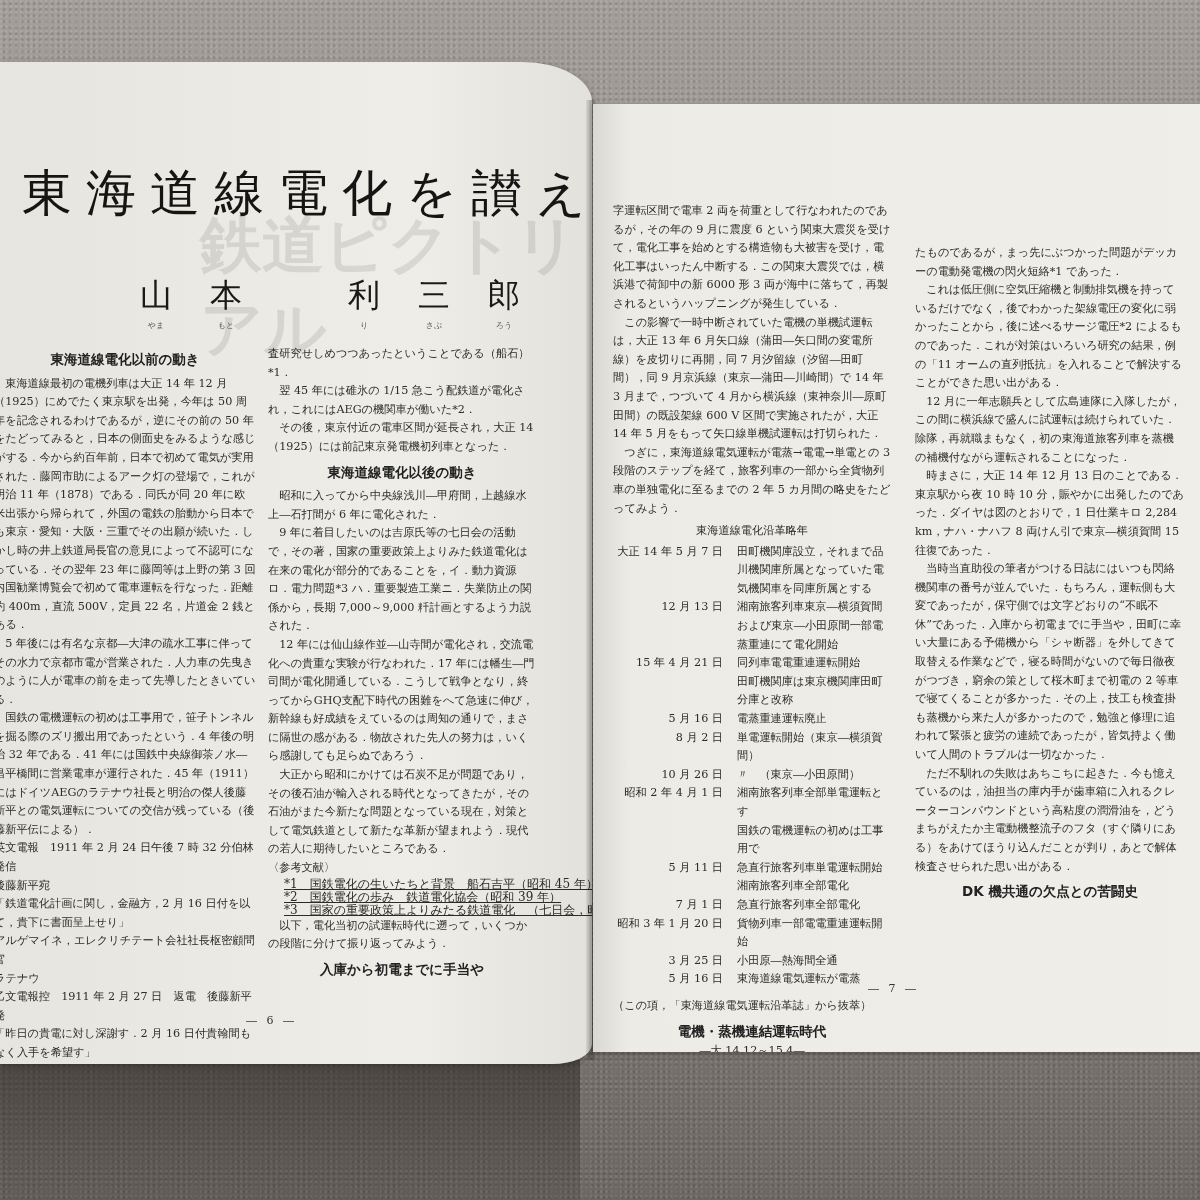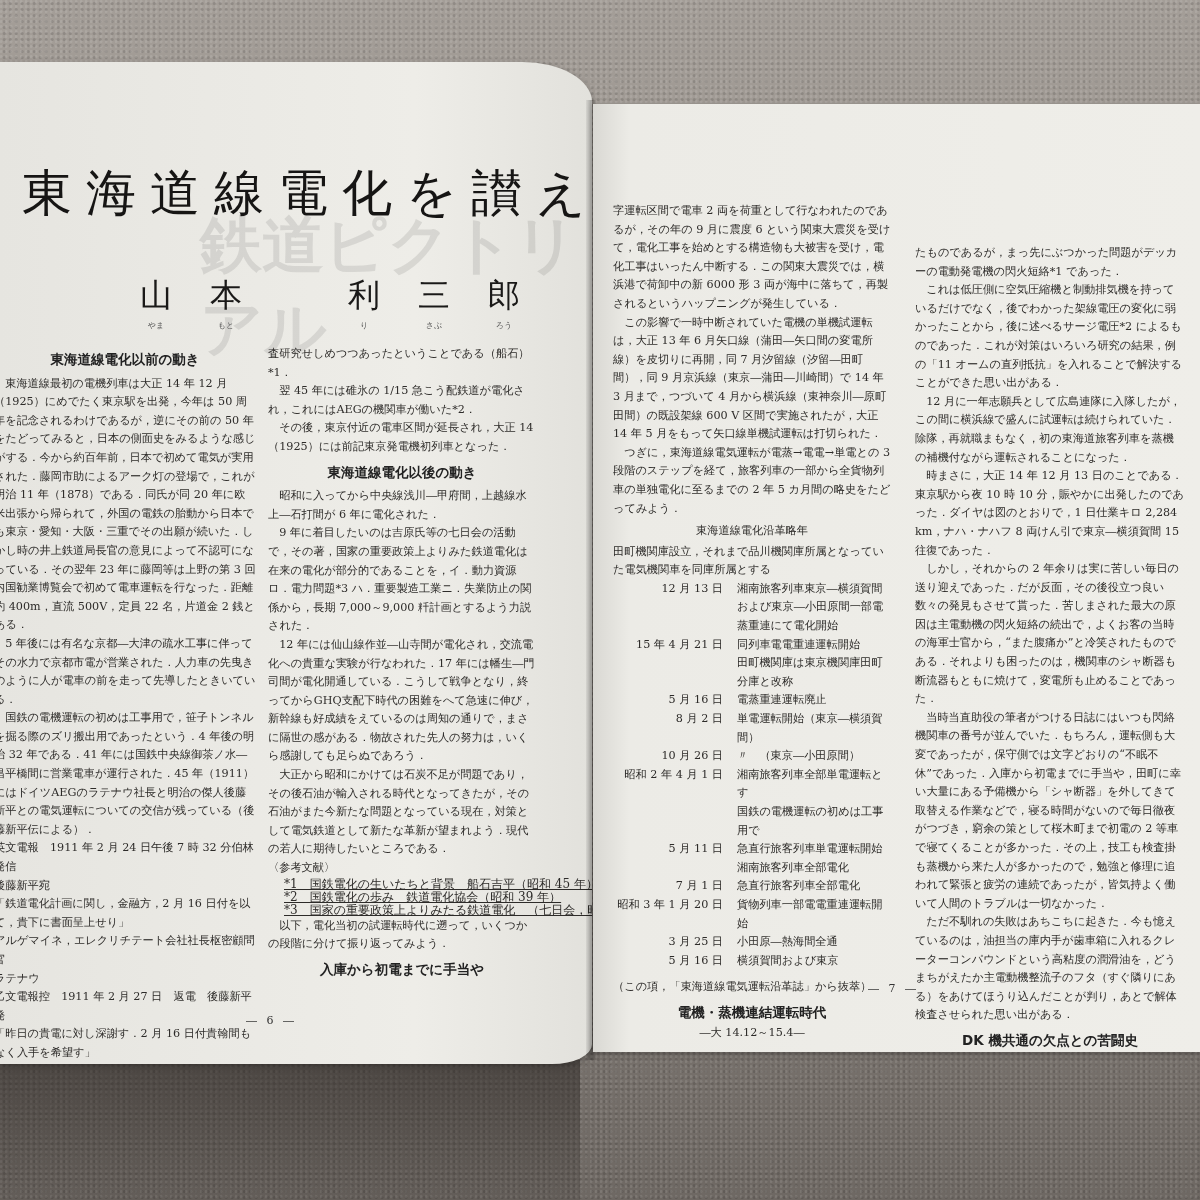--- a/index.html
+++ b/index.html
@@ -144,20 +144,21 @@
 
 <div class="page page-right">
 
   <div class="col" style="left:20px;top:98px;width:278px;">
     <p class="noind">字運転区間で電車 2 両を荷重として行なわれたのであるが，その年の 9 月に震度 6 という関東大震災を受けて，電化工事を始めとする構造物も大被害を受け，電化工事はいったん中断する．この関東大震災では，横浜港で荷卸中の新 6000 形 3 両が海中に落ちて，再製されるというハップニングが発生している．</p>
     <p>この影響で一時中断されていた電機の単機試運転は，大正 13 年 6 月矢口線（蒲田―矢口間の変電所線）を皮切りに再開，同 7 月汐留線（汐留―田町間），同 9 月京浜線（東京―蒲田―川崎間）で 14 年 3 月まで，つづいて 4 月から横浜線（東神奈川―原町田間）の既設架線 600 V 区間で実施されたが，大正 14 年 5 月をもって矢口線単機試運転は打切られた．</p>
     <p>つぎに，東海道線電気運転が電蒸→電電→単電との 3 段階のステップを経て，旅客列車の一部から全貨物列車の単独電化に至るまでの 2 年 5 カ月間の略史をたどってみよう．</p>
     <div class="chron-title">東海道線電化沿革略年</div>
     <div>
       <div class="chron-row">
+          <span class="d">大正 14 年 5 月 7 日</span>
           <span class="e">田町機関庫設立，それまで品川機関庫所属となっていた電気機関車を同庫所属とする</span>
         </div>
       <div class="chron-row">
           <span class="d">12 月 13 日</span>
           <span class="e">湘南旅客列車東京―横須賀間および東京―小田原間一部電蒸重連にて電化開始</span>
         </div>
       <div class="chron-row">
           <span class="d">15 年 4 月 21 日</span>
           <span class="e">同列車電電重連運転開始</span>
         </div>
@@ -200,35 +201,34 @@
       <div class="chron-row">
           <span class="d">昭和 3 年 1 月 20 日</span>
           <span class="e">貨物列車一部電電重連運転開始</span>
         </div>
       <div class="chron-row">
           <span class="d">3 月 25 日</span>
           <span class="e">小田原―熱海間全通</span>
         </div>
       <div class="chron-row">
           <span class="d">5 月 16 日</span>
-          <span class="e">横須賀間および東京</span>
+          <span class="e">東海道線電気運転が電蒸</span>
         </div>
     </div>
     <div class="indent-note">（この項，「東海道線電気運転沿革誌」から抜萃）</div>
     <h3>電機・蒸機連結運転時代</h3>
     <div class="sub">―大 14.12～15.4―</div>
 
   </div>
 
   <div class="col" style="left:322px;top:140px;width:270px;">
     <p class="noind">たものであるが，まっ先にぶつかった問題がデッカーの電動発電機の閃火短絡*1 であった．</p>
     <p>これは低圧側に空気圧縮機と制動排気機を持っているだけでなく，後でわかった架線電圧の変化に弱かったことから，後に述べるサージ電圧*2 によるものであった．これが対策はいろいろ研究の結果，例の「11 オームの直列抵抗」を入れることで解決することができた思い出がある．</p>
     <p>12 月に一年志願兵として広島連隊に入隊したが，この間に横浜線で盛んに試運転は続けられていた．除隊，再就職まもなく，初の東海道旅客列車を蒸機の補機付ながら運転されることになった．</p>
     <p>時まさに，大正 14 年 12 月 13 日のことである．東京駅から夜 10 時 10 分，賑やかに出発したのであった．ダイヤは図のとおりで，1 日仕業キロ 2,284 km，ナハ・ナハフ 8 両けん引で東京―横須賀間 15 往復であった．</p>
-    <p>しかし，それからの 2 年余りは実に苦しい毎日の送り迎えであった．だが反面，その後役立つ良い数々の発見もさせて貰った．苦しまされた最大の原因は主電動機の閃火短絡の続出で，よくお客の当時の海軍士官から，“また腹痛か”と冷笑されたものである．それよりも困ったのは，機関車のシャ断器も断流器もともに焼けて，変電所も止めることであった．</p>
     <p>当時当直助役の筆者がつける日誌にはいつも閃絡機関車の番号が並んでいた．もちろん，運転側も大変であったが，保守側では文字どおりの“不眠不休”であった．入庫から初電までに手当や，田町に幸い大量にある予備機から「シャ断器」を外してきて取替える作業などで，寝る時間がないので毎日徹夜がつづき，窮余の策として桜木町まで初電の 2 等車で寝てくることが多かった．その上，技工も検査掛も蒸機から来た人が多かったので，勉強と修理に追われて緊張と疲労の連続であったが，皆気持よく働いて人間のトラブルは一切なかった．</p>
     <p>ただ不馴れの失敗はあちこちに起きた．今も憶えているのは，油担当の庫内手が歯車箱に入れるクレーターコンパウンドという高粘度の潤滑油を，どうまちがえたか主電動機整流子のフタ（すぐ隣りにある）をあけてほうり込んだことが判り，あとで解体検査させられた思い出がある．</p>
     <h3>DK 機共通の欠点との苦闘史</h3>
 
   </div>
 
   <div class="folio" style="left:275px;top:878px;">― 7 ―</div>
 </div>
 
 </body></html>

